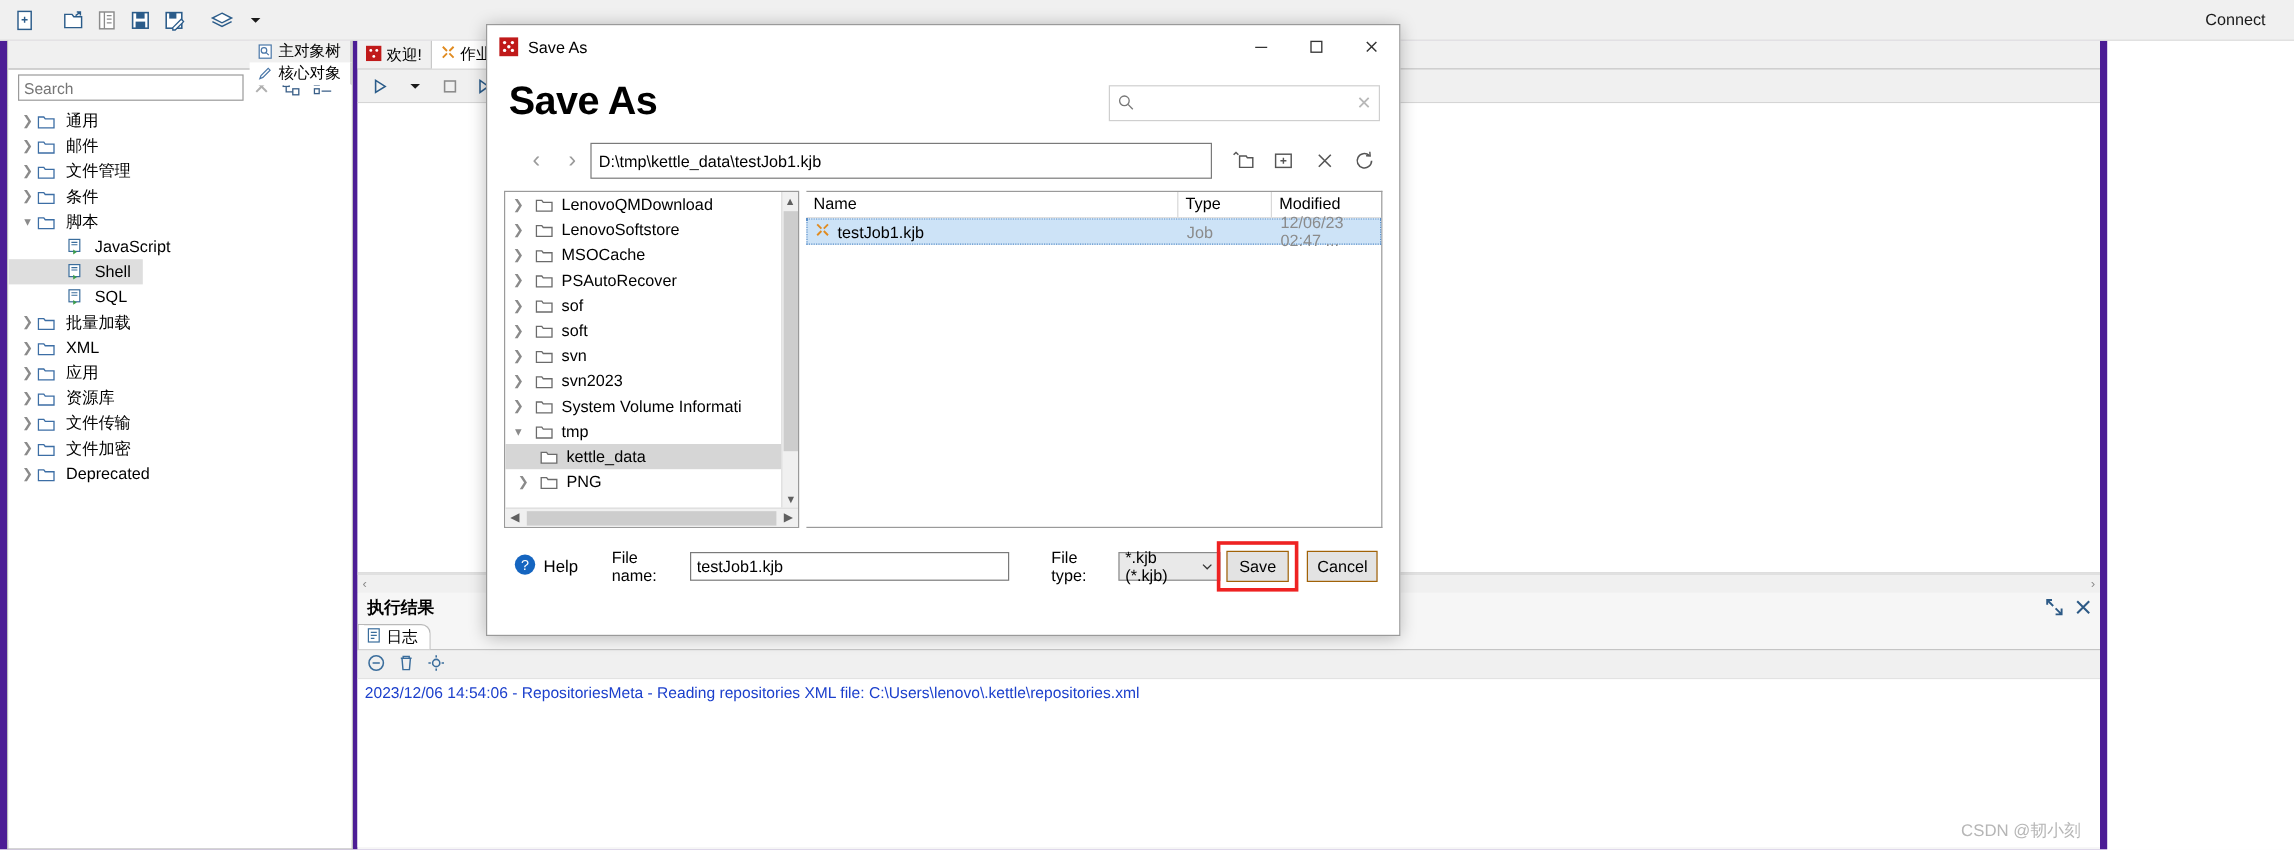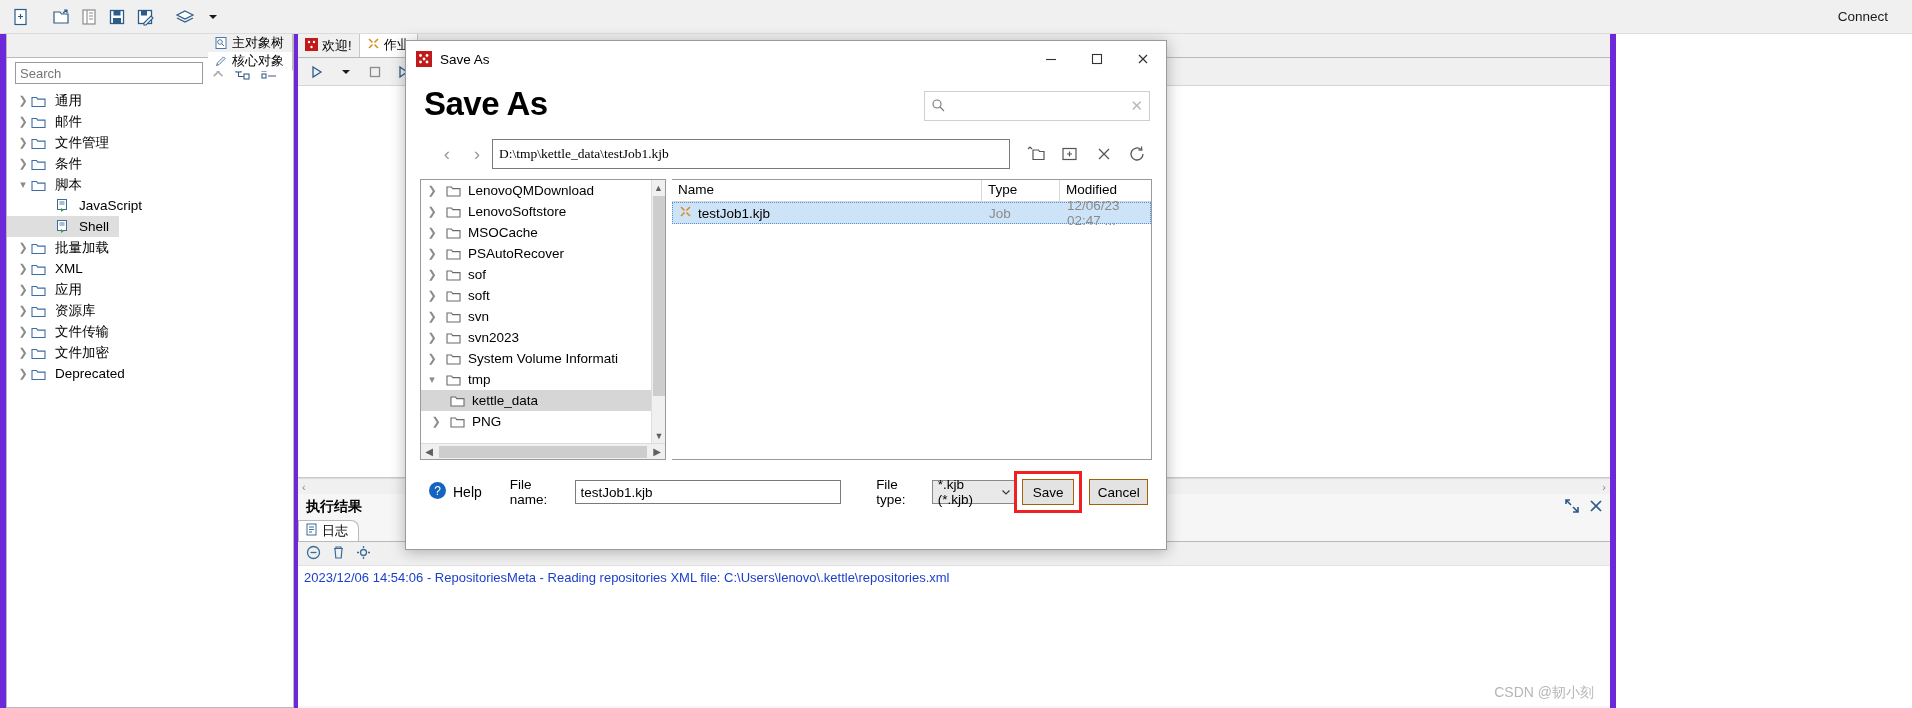--- a/index.html
+++ b/index.html
@@ -6,21 +6,21 @@
   * { box-sizing: border-box; }
   html, body {
     margin: 0; padding: 0;
     width: 1912px; height: 708px;
     overflow: hidden;
     font-family: "Liberation Sans", "DejaVu Sans", sans-serif;
     font-size: 13px;
     color: #000;
     background: #ffffff;
   }
-  #app { position: relative; width: 1616px; height: 708px; background: #6d28d9; }
+  #app { position: relative; width: 1756px; height: 708px; background: #4c1d95; }
 
   
   .toolbar {
     position: absolute; left: 0; top: 0; width: 1912px; height: 34px;
     background: #f0f0f0; border-bottom: 1px solid #dcdcdc;
     display: flex; align-items: center; padding-left: 8px; gap: 2px;
   }
   .tb-btn {
     width: 26px; height: 26px; display: flex; align-items: center; justify-content: center;
     cursor: default;
@@ -114,21 +114,21 @@
   }
   .log-toolbar {
     height: 24px; background: #f0f0f0; display: flex; align-items: center; gap: 10px;
     padding-left: 8px; border-bottom: 1px solid #e2e2e2;
   }
   .log-body { background: #fff; height: 140px; padding: 2px 6px; font-size: 13px; }
   .log-line { color: #1b3fcc; white-space: nowrap; line-height: 19px; }
 
   
   .dialog {
-    position: absolute; left: 405px; top: 40px; width: 762px; height: 510px;
+    position: absolute; left: 405px; top: 20px; width: 762px; height: 510px;
     background: #fff; border: 1px solid #9a9a9a;
     box-shadow: 0 2px 14px rgba(0,0,0,0.28);
   }
   .dlg-title {
     height: 36px; display: flex; align-items: center; padding-left: 10px; position: relative;
   }
   .dlg-title .d-ico { width: 16px; height: 16px; margin-right: 8px; }
   .dlg-title .d-txt { font-size: 13.5px; }
   .dlg-win-btns { position: absolute; right: 0; top: 0; display: flex; height: 36px; }
   .win-btn { width: 46px; height: 36px; display: flex; align-items: center; justify-content: center; }
@@ -142,21 +142,21 @@
   .dlg-search input {
     border: none; outline: none; flex: 1; font-size: 12px;
     font-family: "Liberation Sans", sans-serif;
   }
   .dlg-search .sx { color: #b8b8b8; font-size: 15px; }
 
   .path-row { display: flex; align-items: center; padding: 16px 14px 10px 26px; gap: 0; }
   .nav-arrow { width: 30px; text-align: center; color: #9b9b9b; font-size: 19px; }
   .path-input {
     flex: 1; height: 30px; border: 1px solid #7a7a7a; padding: 0 6px; font-size: 13.5px;
-    font-family: Liberation Serif, serif; outline: none; background: #fff;
+    font-family: Liberation Sans, sans-serif; outline: none; background: #fff;
   }
   .path-tools { display: flex; align-items: center; gap: 6px; padding-left: 12px; }
   .ptool { width: 28px; height: 26px; display: flex; align-items: center; justify-content: center; }
 
   .browser { display: flex; padding: 0 14px 0 14px; height: 281px; }
   .tree-pane {
     width: 246px; border: 1px solid #9a9a9a; background: #fff; position: relative; overflow: hidden;
   }
   .tree-pane-inner { position: absolute; left: 0; top: 0; right: 14px; bottom: 16px; overflow: hidden; }
   .ftnode { display: flex; align-items: center; height: 21px; font-size: 13.5px; white-space: nowrap; }
@@ -375,20 +375,31 @@
           <span class="arrow none"></span>
           <span class="folder-ico">
             <svg width="15" height="15" viewBox="0 0 15 15">
               <rect x="2.5" y="1.5" width="9" height="10" fill="#fff" stroke="#3a6d9c" stroke-width="1"></rect>
               <path d="M4.5 4h5M4.5 6h5" stroke="#3a6d9c" stroke-width=".9"></path>
               <path d="M6 10l3 2-3 2z" fill="#3a9c4a"></path>
             </svg>
           </span>
           <span class="tlabel">Shell</span>
         </div>
+        <div class="tnode child">
+          <span class="arrow none"></span>
+          <span class="folder-ico">
+            <svg width="15" height="15" viewBox="0 0 15 15">
+              <rect x="2.5" y="1.5" width="9" height="10" fill="#fff" stroke="#3a6d9c" stroke-width="1"></rect>
+              <path d="M4.5 4h5M4.5 6h5" stroke="#3a6d9c" stroke-width=".9"></path>
+              <path d="M6 10l3 2-3 2z" fill="#3a9c4a"></path>
+            </svg>
+          </span>
+          <span class="tlabel">SQL</span>
+        </div>
         <div class="tnode">
           <span class="arrow">❯</span>
           <span class="folder-ico">
             <svg width="15" height="14" viewBox="0 0 15 14">
               <path d="M1 3.5h4.5l1.2 1.6H14v7.4H1z" fill="#fff" stroke="#3c6ea5" stroke-width="1.1"></path>
             </svg>
           </span>
           <span class="tlabel">批量加载</span>
         </div>
         <div class="tnode">

